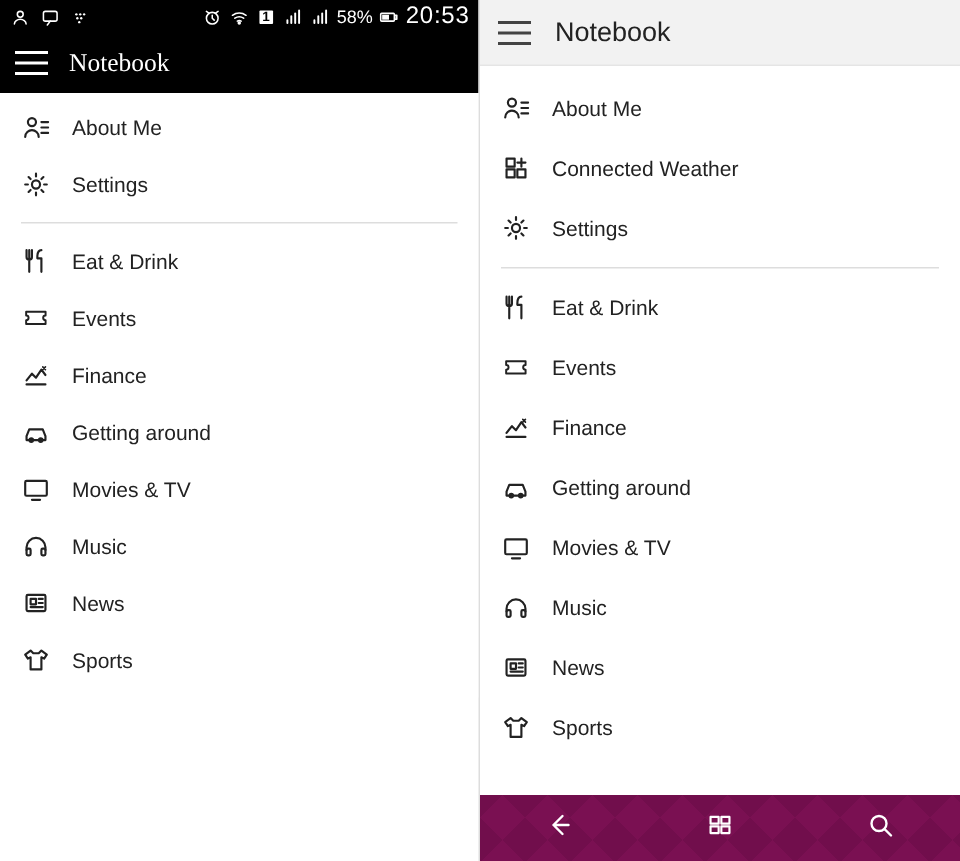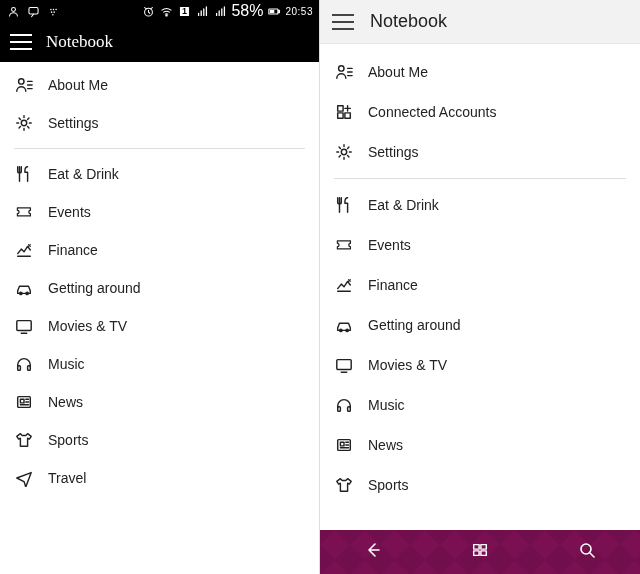--- a/index.html
+++ b/index.html
@@ -211,27 +211,27 @@
         <span class="sb-icon">
             <svg viewBox="0 0 20 20" width="13" height="13">
               <use href="#i-signal"></use>
             </svg>
           </span>
         <span class="sb-icon">
             <svg viewBox="0 0 20 20" width="13" height="13">
               <use href="#i-signal"></use>
             </svg>
           </span>
-        <span style="font-size:16px">58%</span>
+        <span style="font-size:12px">58%</span>
         <span class="sb-icon">
             <svg viewBox="0 0 20 20" width="16" height="13">
               <use href="#i-battery"></use>
             </svg>
           </span>
-        <span style="font-size:10px;letter-spacing:0.5px">20:53</span>
+        <span style="font-size:16px;letter-spacing:0.5px">20:53</span>
       </div>
     </div>
 
     <div class="header-dark">
       <div class="hamburger">
           <span></span>
           <span></span>
           <span></span>
         </div>
       <div class="title-dark">Notebook</div>
@@ -315,28 +315,20 @@
       <span>News</span>
     </div>
           <div class="row">
       <span class="ic">
         <svg viewBox="0 0 20 20" width="18" height="18">
                 <use href="#i-jersey"></use>
               </svg>
       </span>
       <span>Sports</span>
     </div>
-          <div class="row">
-      <span class="ic">
-        <svg viewBox="0 0 20 20" width="18" height="18">
-                <use href="#i-plane"></use>
-              </svg>
-      </span>
-      <span>Travel</span>
-    </div>
         </div>
     </div>
   </div>
 
   <div class="pane pane-right">
 
     <div class="header-light">
       <div class="hamburger" style="color:#444">
           <span></span>
           <span></span>
@@ -354,21 +346,21 @@
               </svg>
       </span>
       <span>About Me</span>
     </div>
           <div class="row">
       <span class="ic">
         <svg viewBox="0 0 20 20" width="18" height="18">
                 <use href="#i-grid-plus"></use>
               </svg>
       </span>
-      <span>Connected Accounts</span>
+      <span>Connected Weather</span>
     </div>
           <div class="row">
       <span class="ic">
         <svg viewBox="0 0 20 20" width="18" height="18">
                 <use href="#i-gear"></use>
               </svg>
       </span>
       <span>Settings</span>
     </div>
         </div>

